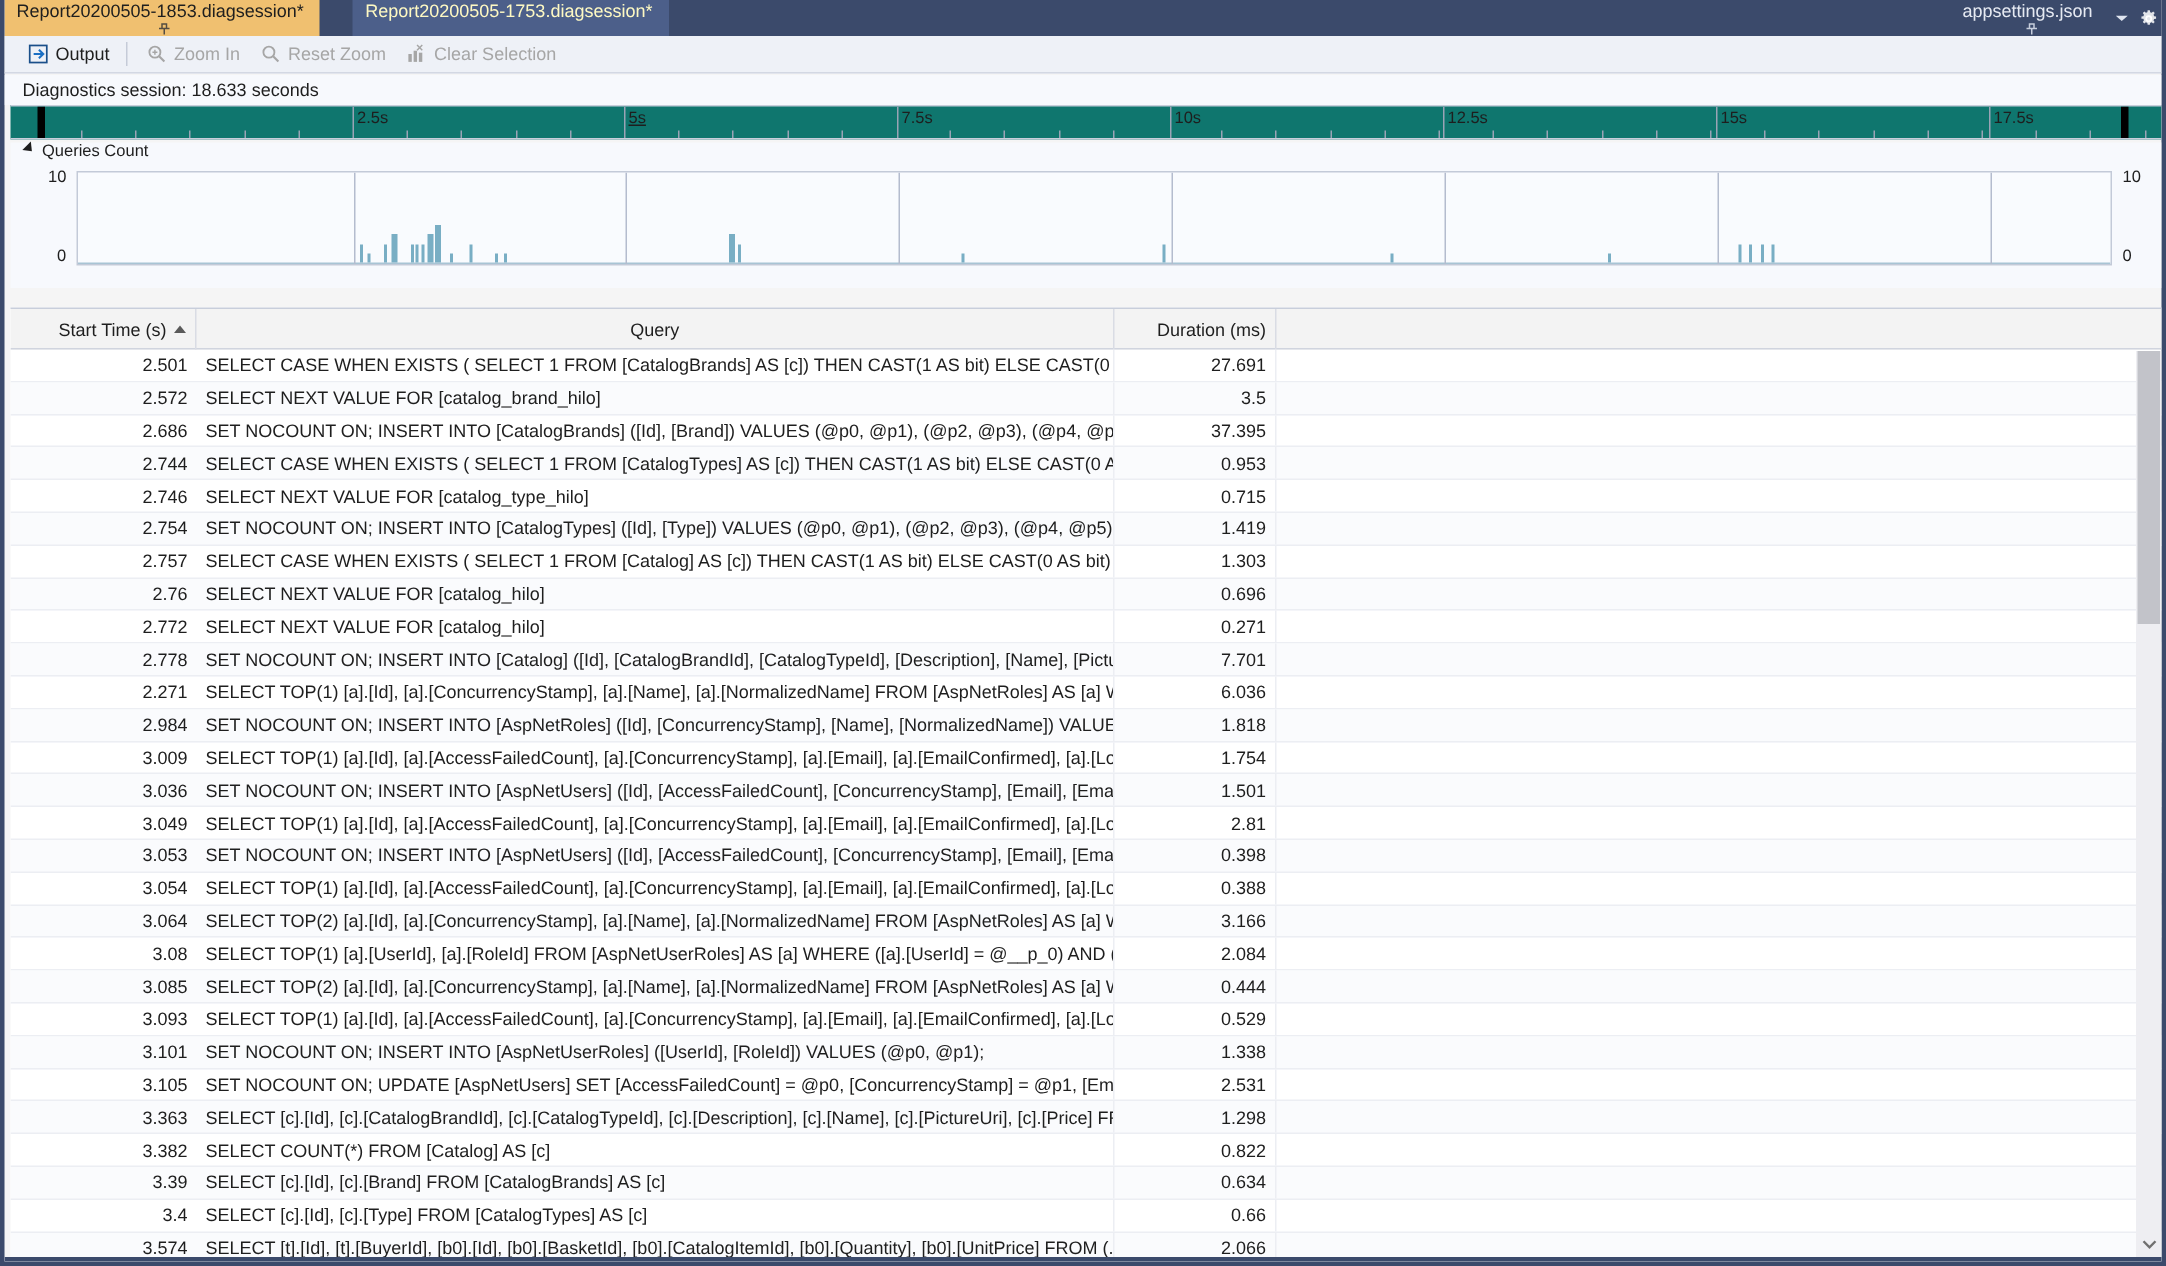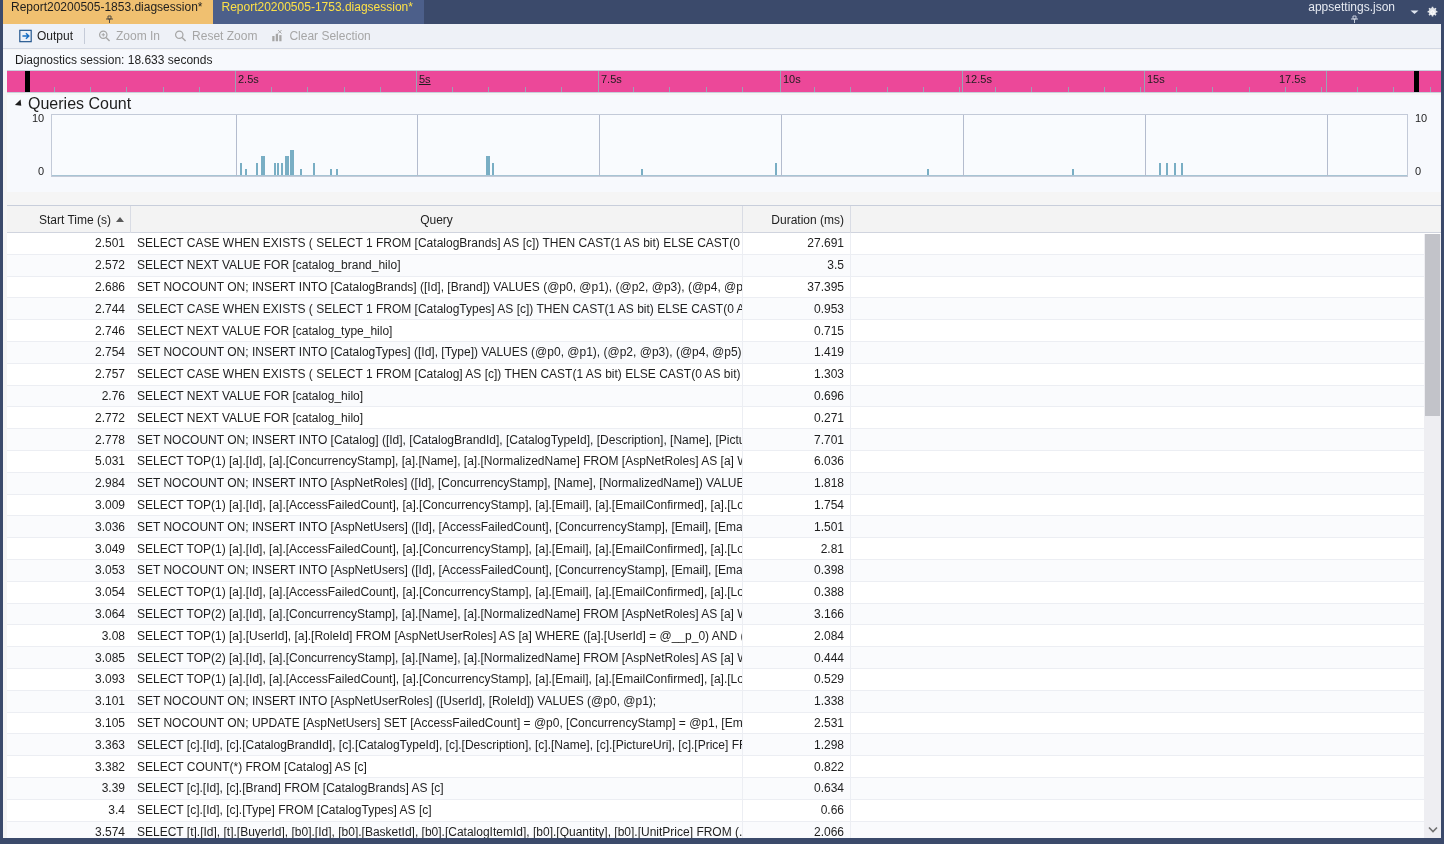--- a/index.html
+++ b/index.html
@@ -33,21 +33,22 @@
     white-space: nowrap;
     height: 24px;
     flex-direction: column;
   }
   .tab.active {
     background: #f0c070;
     color: #1e1e1e;
   }
   .tab.inactive {
     background: #4c5f8a;
-    color: #fde047;
+    color: #fef9c3;
+    margin-left: 22px;
   }
   .tab .tablabel { padding-right: 5px; }
   .tab-icon {
     width: 14px; height: 16px;
     display: inline-flex; align-items: center; justify-content: center;
     font-size: 12px; line-height: 1;
     opacity: .85;
     cursor: pointer;
   }
   .tab.active .tab-icon { color: #3a3a3a; }
@@ -110,21 +111,21 @@
     background: #f7f9fd;
     display: flex; align-items: center;
     padding-left: 12px;
     font-size: 12px; color: #1e1e1e;
   }
 
   
   .ruler {
     position: absolute; left: 4px; top: 70px;
     width: 1434px; height: 23px;
-    background: #ec4899;
+    background: #0f766e;
     border-top: 1px solid #c8cedb;
     border-bottom: 1px solid #c8cedb;
     overflow: hidden;
   }
   .ruler-major {
     position: absolute; top: 0; bottom: 0;
     width: 1px; background: #9aa3b5;
   }
   .ruler-minor {
     position: absolute; bottom: 0;
@@ -141,22 +142,22 @@
   }
 
   
   .graph-section {
     position: absolute; left: 4px; top: 95px;
     width: 1434px; height: 97px;
     background: #f7f9fd;
   }
   .graph-title {
     position: absolute; left: 10px; top: 0;
-    display: flex; align-items: center;
-    font-size: 16px; color: #1e1e1e;
+    display: flex; 
+    font-size: 11px; color: #1e1e1e;
     height: 17px;
     cursor: pointer;
   }
   .tri {
     width: 0; height: 0;
     border-left: 5px solid #1e1e1e;
     border-top: 4px solid transparent;
     border-bottom: 4px solid transparent;
     transform: rotate(45deg);
     margin-right: 6px;
@@ -375,21 +376,21 @@
         <div class="ruler-lbl" style="left: 409px; text-decoration: underline;">5s</div>
         <div class="ruler-major" style="left: 591px;"></div>
         <div class="ruler-lbl" style="left: 591px;">7.5s</div>
         <div class="ruler-major" style="left: 773px;"></div>
         <div class="ruler-lbl" style="left: 773px;">10s</div>
         <div class="ruler-major" style="left: 955px;"></div>
         <div class="ruler-lbl" style="left: 955px;">12.5s</div>
         <div class="ruler-major" style="left: 1137px;"></div>
         <div class="ruler-lbl" style="left: 1137px;">15s</div>
         <div class="ruler-major" style="left: 1319px;"></div>
-        <div class="ruler-lbl" style="left: 1269px; text-align: right;">17.5s</div>
+        <div class="ruler-lbl" style="left: 1319px; text-align: right;">17.5s</div>
         <div class="ruler-minor" style="left: 47px;"></div>
         <div class="ruler-minor" style="left: 83px;"></div>
         <div class="ruler-minor" style="left: 119px;"></div>
         <div class="ruler-minor" style="left: 156px;"></div>
         <div class="ruler-minor" style="left: 192px;"></div>
         <div class="ruler-minor" style="left: 264px;"></div>
         <div class="ruler-minor" style="left: 300px;"></div>
         <div class="ruler-minor" style="left: 337px;"></div>
         <div class="ruler-minor" style="left: 373px;"></div>
         <div class="ruler-minor" style="left: 445px;"></div>
@@ -540,21 +541,21 @@
           <div class="td c-dur">0.271</div>
           <div class="td c-pad"></div>
         </div>
         <div class="trow">
           <div class="td c-start">2.778</div>
           <div class="td c-query">SET NOCOUNT ON; INSERT INTO [Catalog] ([Id], [CatalogBrandId], [CatalogTypeId], [Description], [Name], [Pictu...</div>
           <div class="td c-dur">7.701</div>
           <div class="td c-pad"></div>
         </div>
         <div class="trow">
-          <div class="td c-start">5.031</div>
+          <div class="td c-start">2.271</div>
           <div class="td c-query">SELECT TOP(1) [a].[Id], [a].[ConcurrencyStamp], [a].[Name], [a].[NormalizedName] FROM [AspNetRoles] AS [a] W...</div>
           <div class="td c-dur">6.036</div>
           <div class="td c-pad"></div>
         </div>
         <div class="trow">
           <div class="td c-start">2.984</div>
           <div class="td c-query">SET NOCOUNT ON; INSERT INTO [AspNetRoles] ([Id], [ConcurrencyStamp], [Name], [NormalizedName]) VALUE...</div>
           <div class="td c-dur">1.818</div>
           <div class="td c-pad"></div>
         </div>

